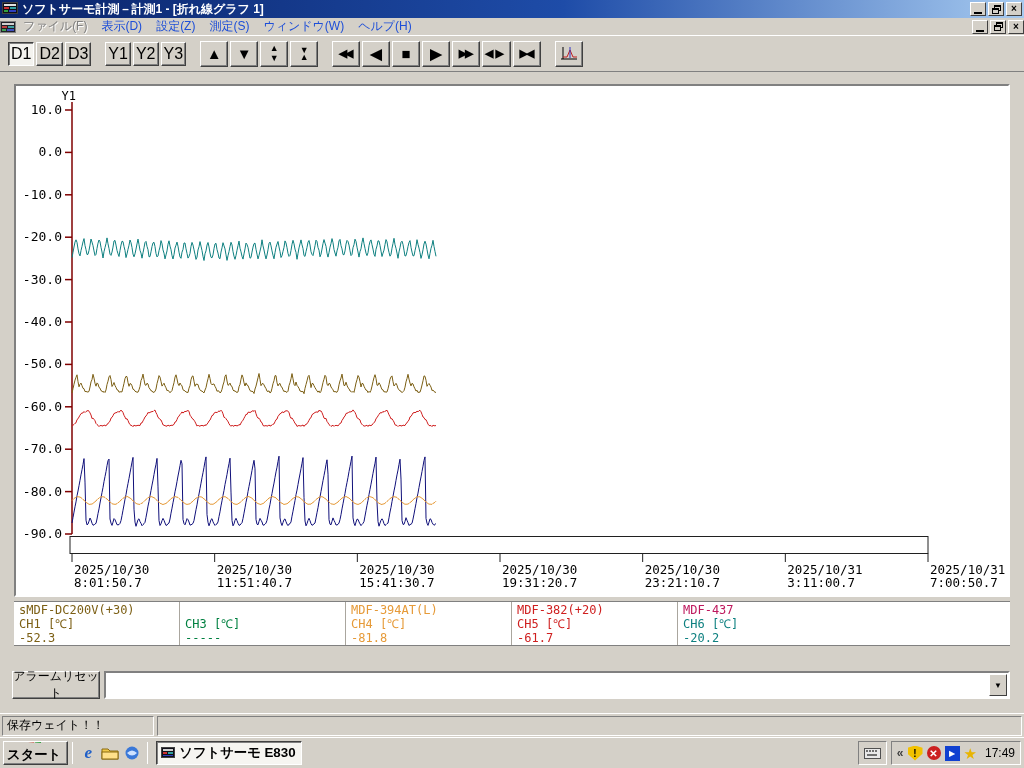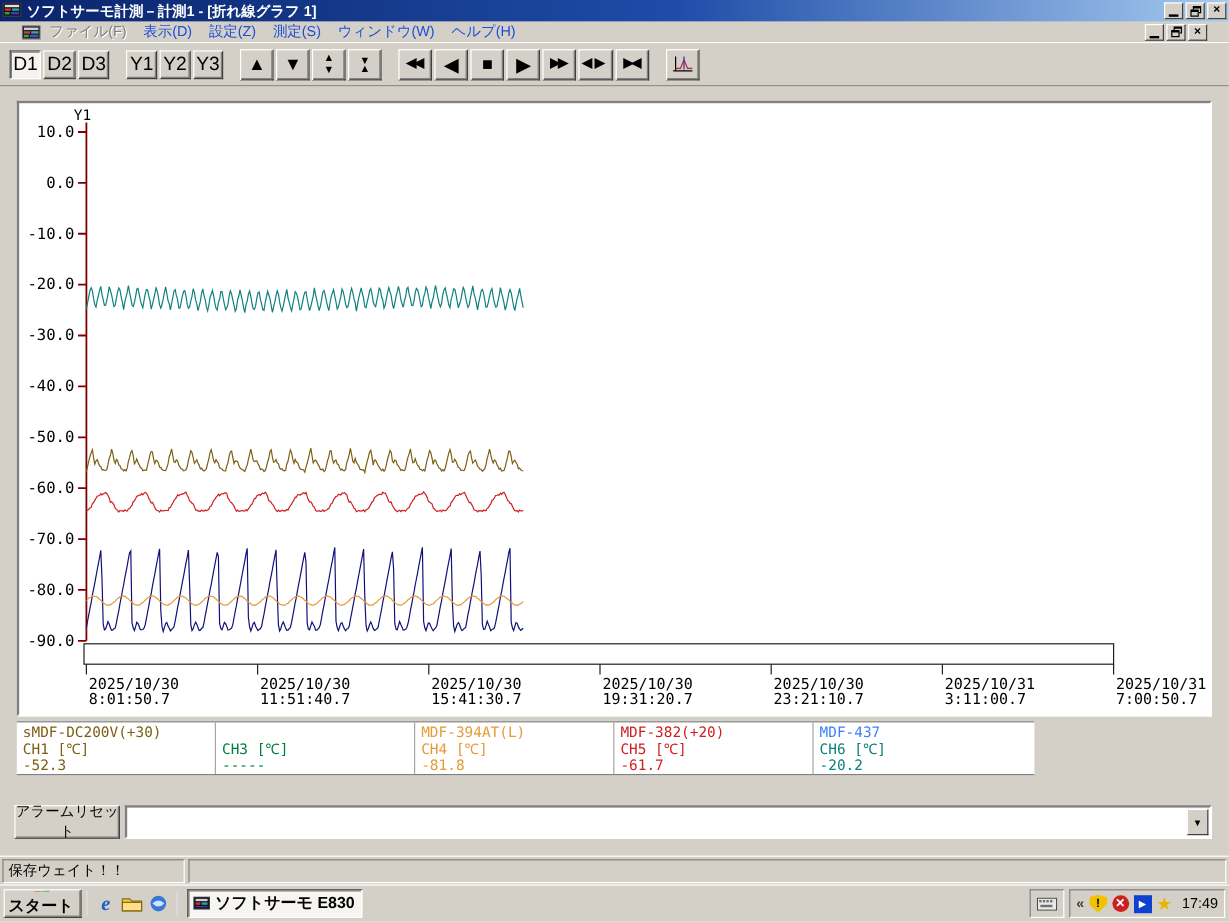--- a/index.html
+++ b/index.html
@@ -20,21 +20,21 @@
     font-size:10px; color:#000; font-weight:bold; line-height:1;
   }
   .minglyph { width:8px; height:2px; background:#000; margin-top:8px; }
   .restglyph { position:relative; width:9px; height:9px; }
   .restglyph i { position:absolute; border:1px solid #000; border-top-width:2px; background:#d4d0c8; display:block; }
   .restglyph i.b { width:7px; height:6px; left:0; top:3px; }
   .restglyph i.f { width:7px; height:6px; left:2px; top:0; }
 
   .menubar {
     height:18px; background:#d4d0c8; display:flex; align-items:center;
-    font-size:12px; padding:0 18px; border-bottom:1px solid #fff;
+    font-size:12px; padding:0 0; border-bottom:1px solid #fff;
   }
   .menubar .mitem { padding:1px 7px; color:#1d4ed8; }
   .menubar .mitem.disabled { color:#808080; text-shadow:1px 1px 0 #fff; }
   .menubar .spacer { flex:1; }
   .menubar .winbtn { height:14px; }
 
   
   .toolbar {
     height:36px; background:#d4d0c8; display:flex; align-items:center;
     padding:0 8px; border-bottom:1px solid #808080; gap:2px;
@@ -58,21 +58,21 @@
   .pair { display:flex; line-height:1; font-size:11px; letter-spacing:-2px; padding-right:2px; }
   .pair.apart { letter-spacing:2px; }
 
   
   .workarea { position:absolute; left:0; top:72px; width:1024px; height:641px; background:#d4d0c8; }
   .chart-panel {
     position:absolute; left:14px; top:12px; width:996px; height:513px; background:#fff;
     border:2px solid; border-color:#808080 #fff #fff #808080;
   }
   .legend {
-    position:absolute; left:14px; top:529px; width:848px; height:45px; background:#fff;
+    position:absolute; left:14px; top:529px; width:996px; height:45px; background:#fff;
     border-top:1px solid #808080; border-bottom:1px solid #808080;
     display:flex; font-family:"DejaVu Sans Mono","Liberation Mono",monospace; font-size:12px;
   }
   .lcell { width:166px; padding:1px 5px; border-right:1px solid #aaa69e; line-height:14px; overflow:hidden; white-space:nowrap; }
   .lcell div { height:14px; }
   .alarm-row { position:absolute; left:0; top:599px; width:929px; height:30px; }
   .alarm-btn {
     position:absolute; left:12px; top:0; width:88px; height:28px; background:#d4d0c8;
     border:1px solid; border-color:#fff #404040 #404040 #fff;
     box-shadow:inset -1px -1px 0 #808080;
@@ -329,21 +329,21 @@
       <div style="color: rgb(230, 154, 56);">MDF-394AT(L)</div>
       <div style="color: rgb(230, 154, 56);">CH4 [℃]</div>
       <div style="color: rgb(230, 154, 56);">-81.8</div>
     </div>
     <div class="lcell">
       <div style="color: rgb(207, 31, 31);">MDF-382(+20)</div>
       <div style="color: rgb(207, 31, 31);">CH5 [℃]</div>
       <div style="color: rgb(207, 31, 31);">-61.7</div>
     </div>
     <div class="lcell" style="border-right:none;">
-      <div style="color: #3b82f6;">MDF-437</div>
+      <div style="color: #be185d;">MDF-437</div>
       <div style="color: rgb(14, 128, 128);">CH6 [℃]</div>
       <div style="color: rgb(14, 128, 128);">-20.2</div>
     </div>
   </div>
 
   <div class="alarm-row">
     <button class="alarm-btn">アラームリセット</button>
     <div class="combo">
       <span class="cval"></span>
       <span class="drop">

